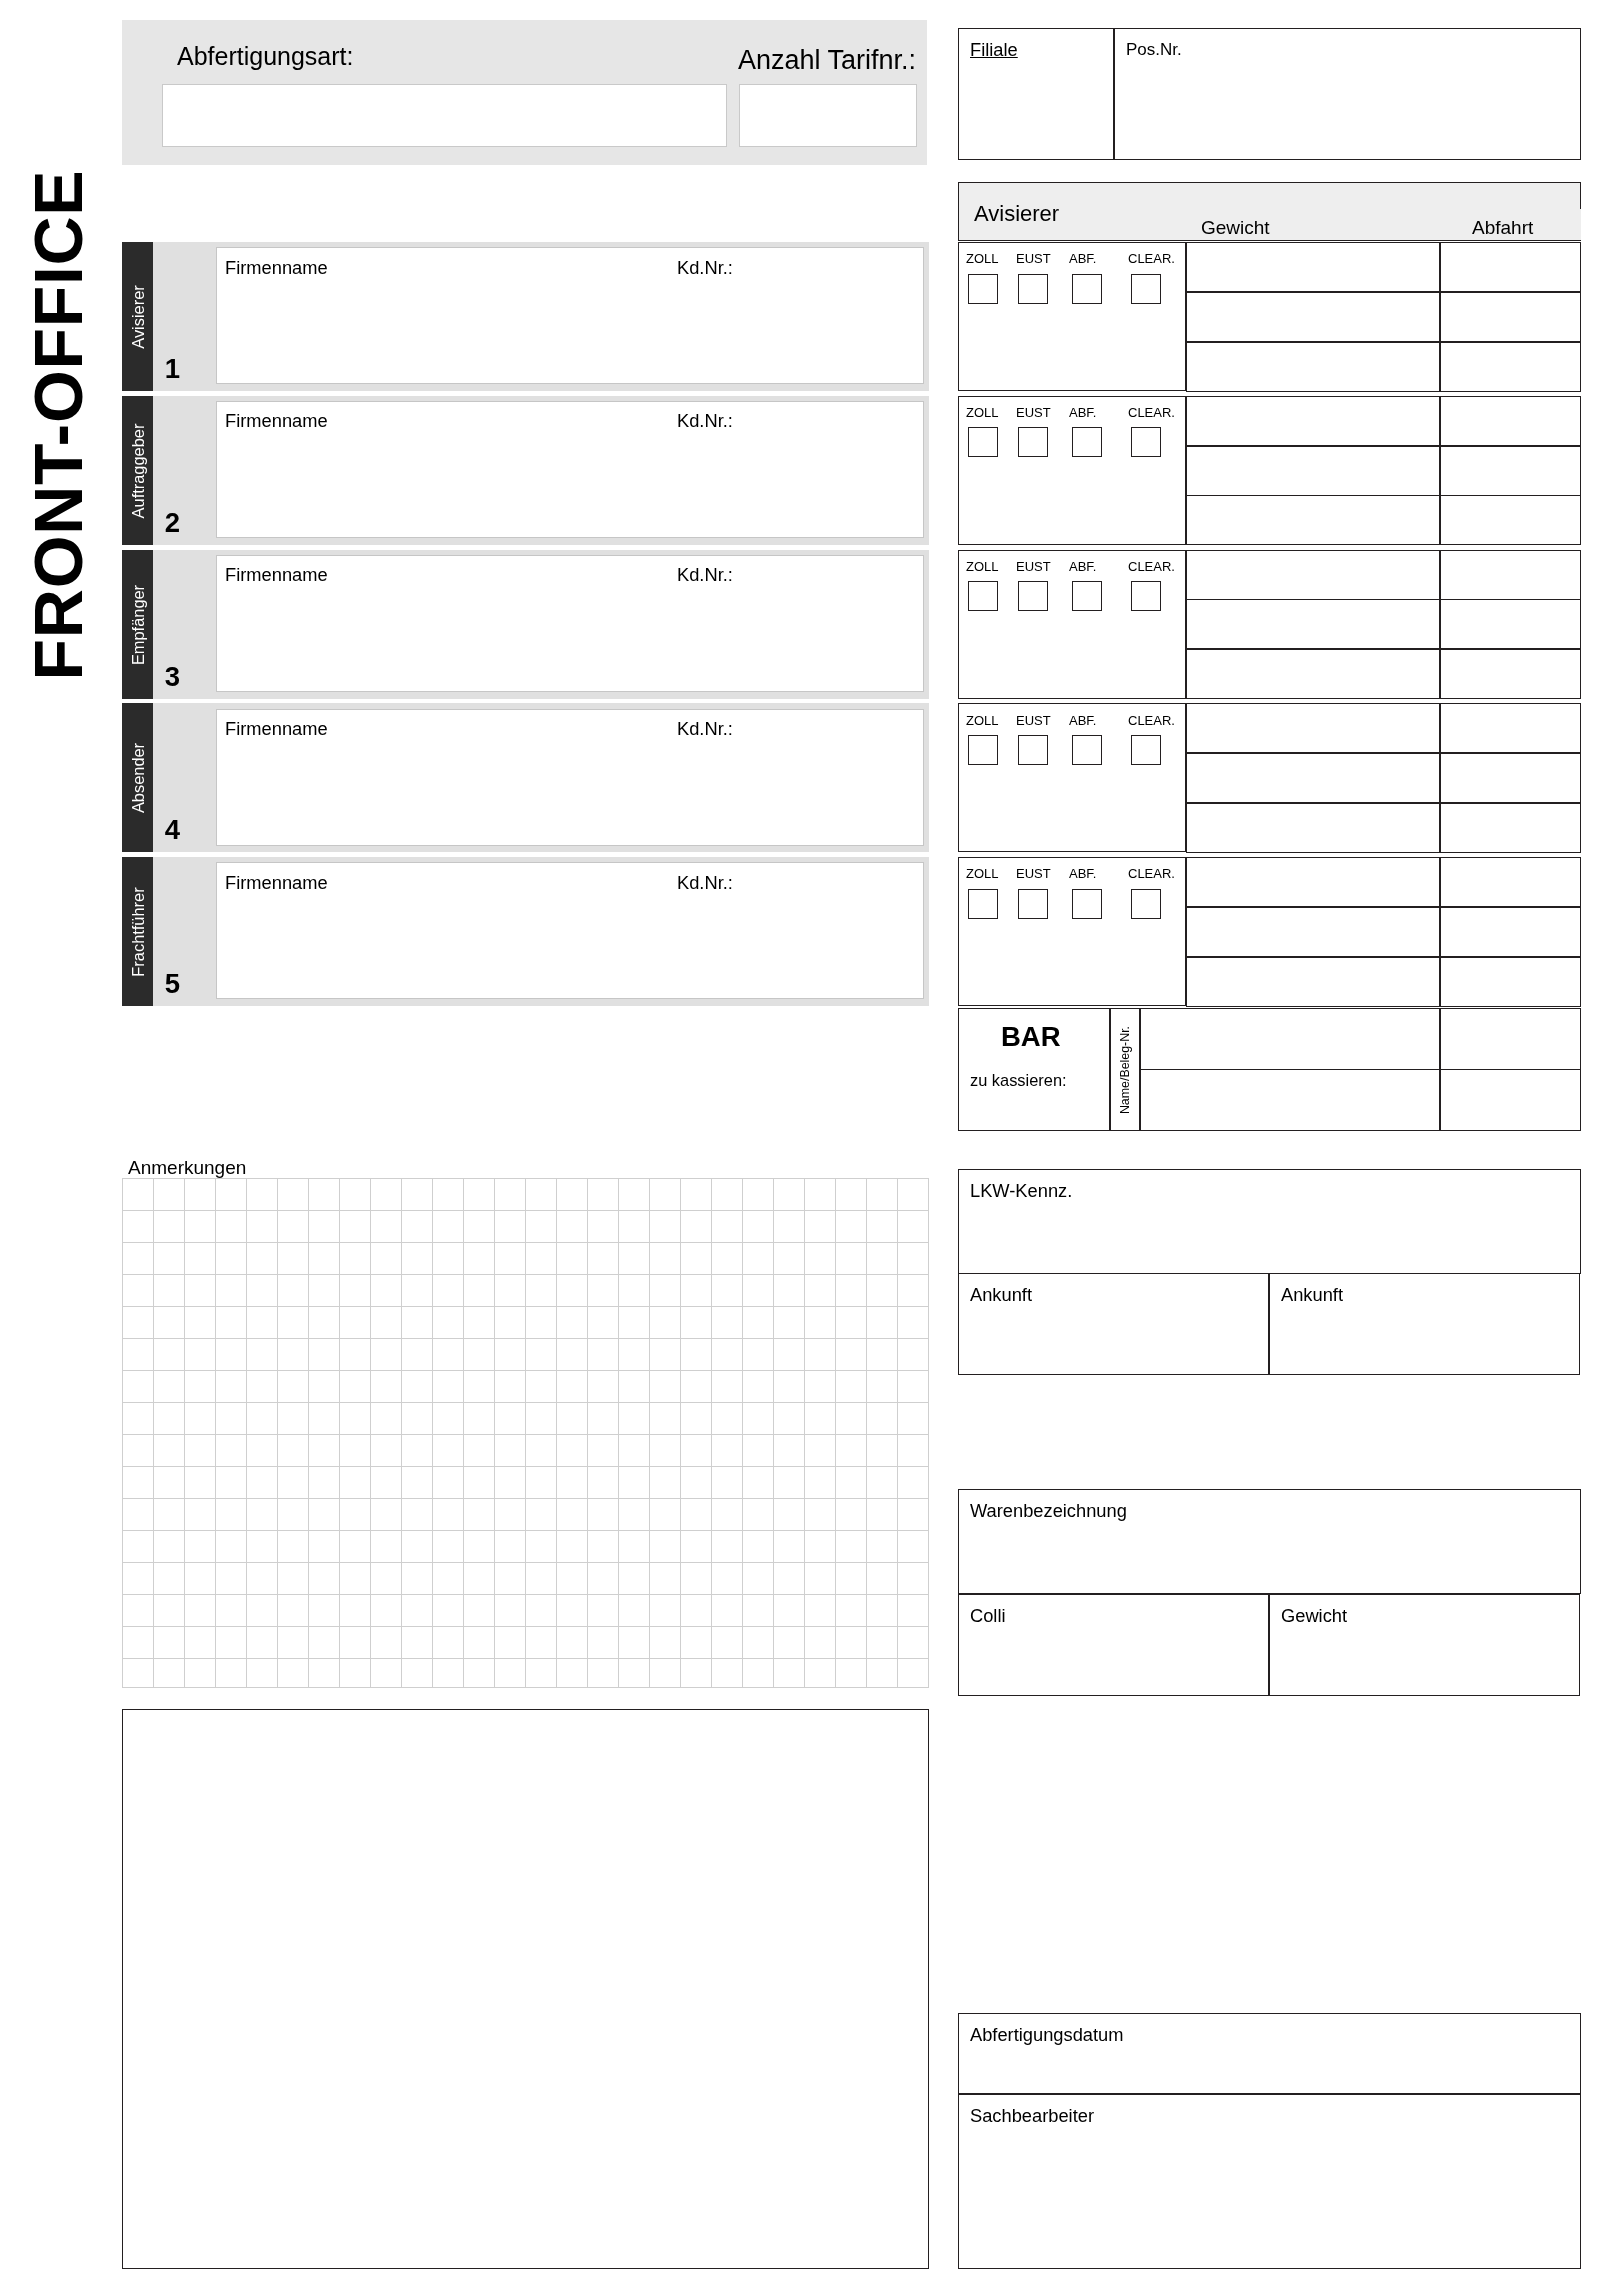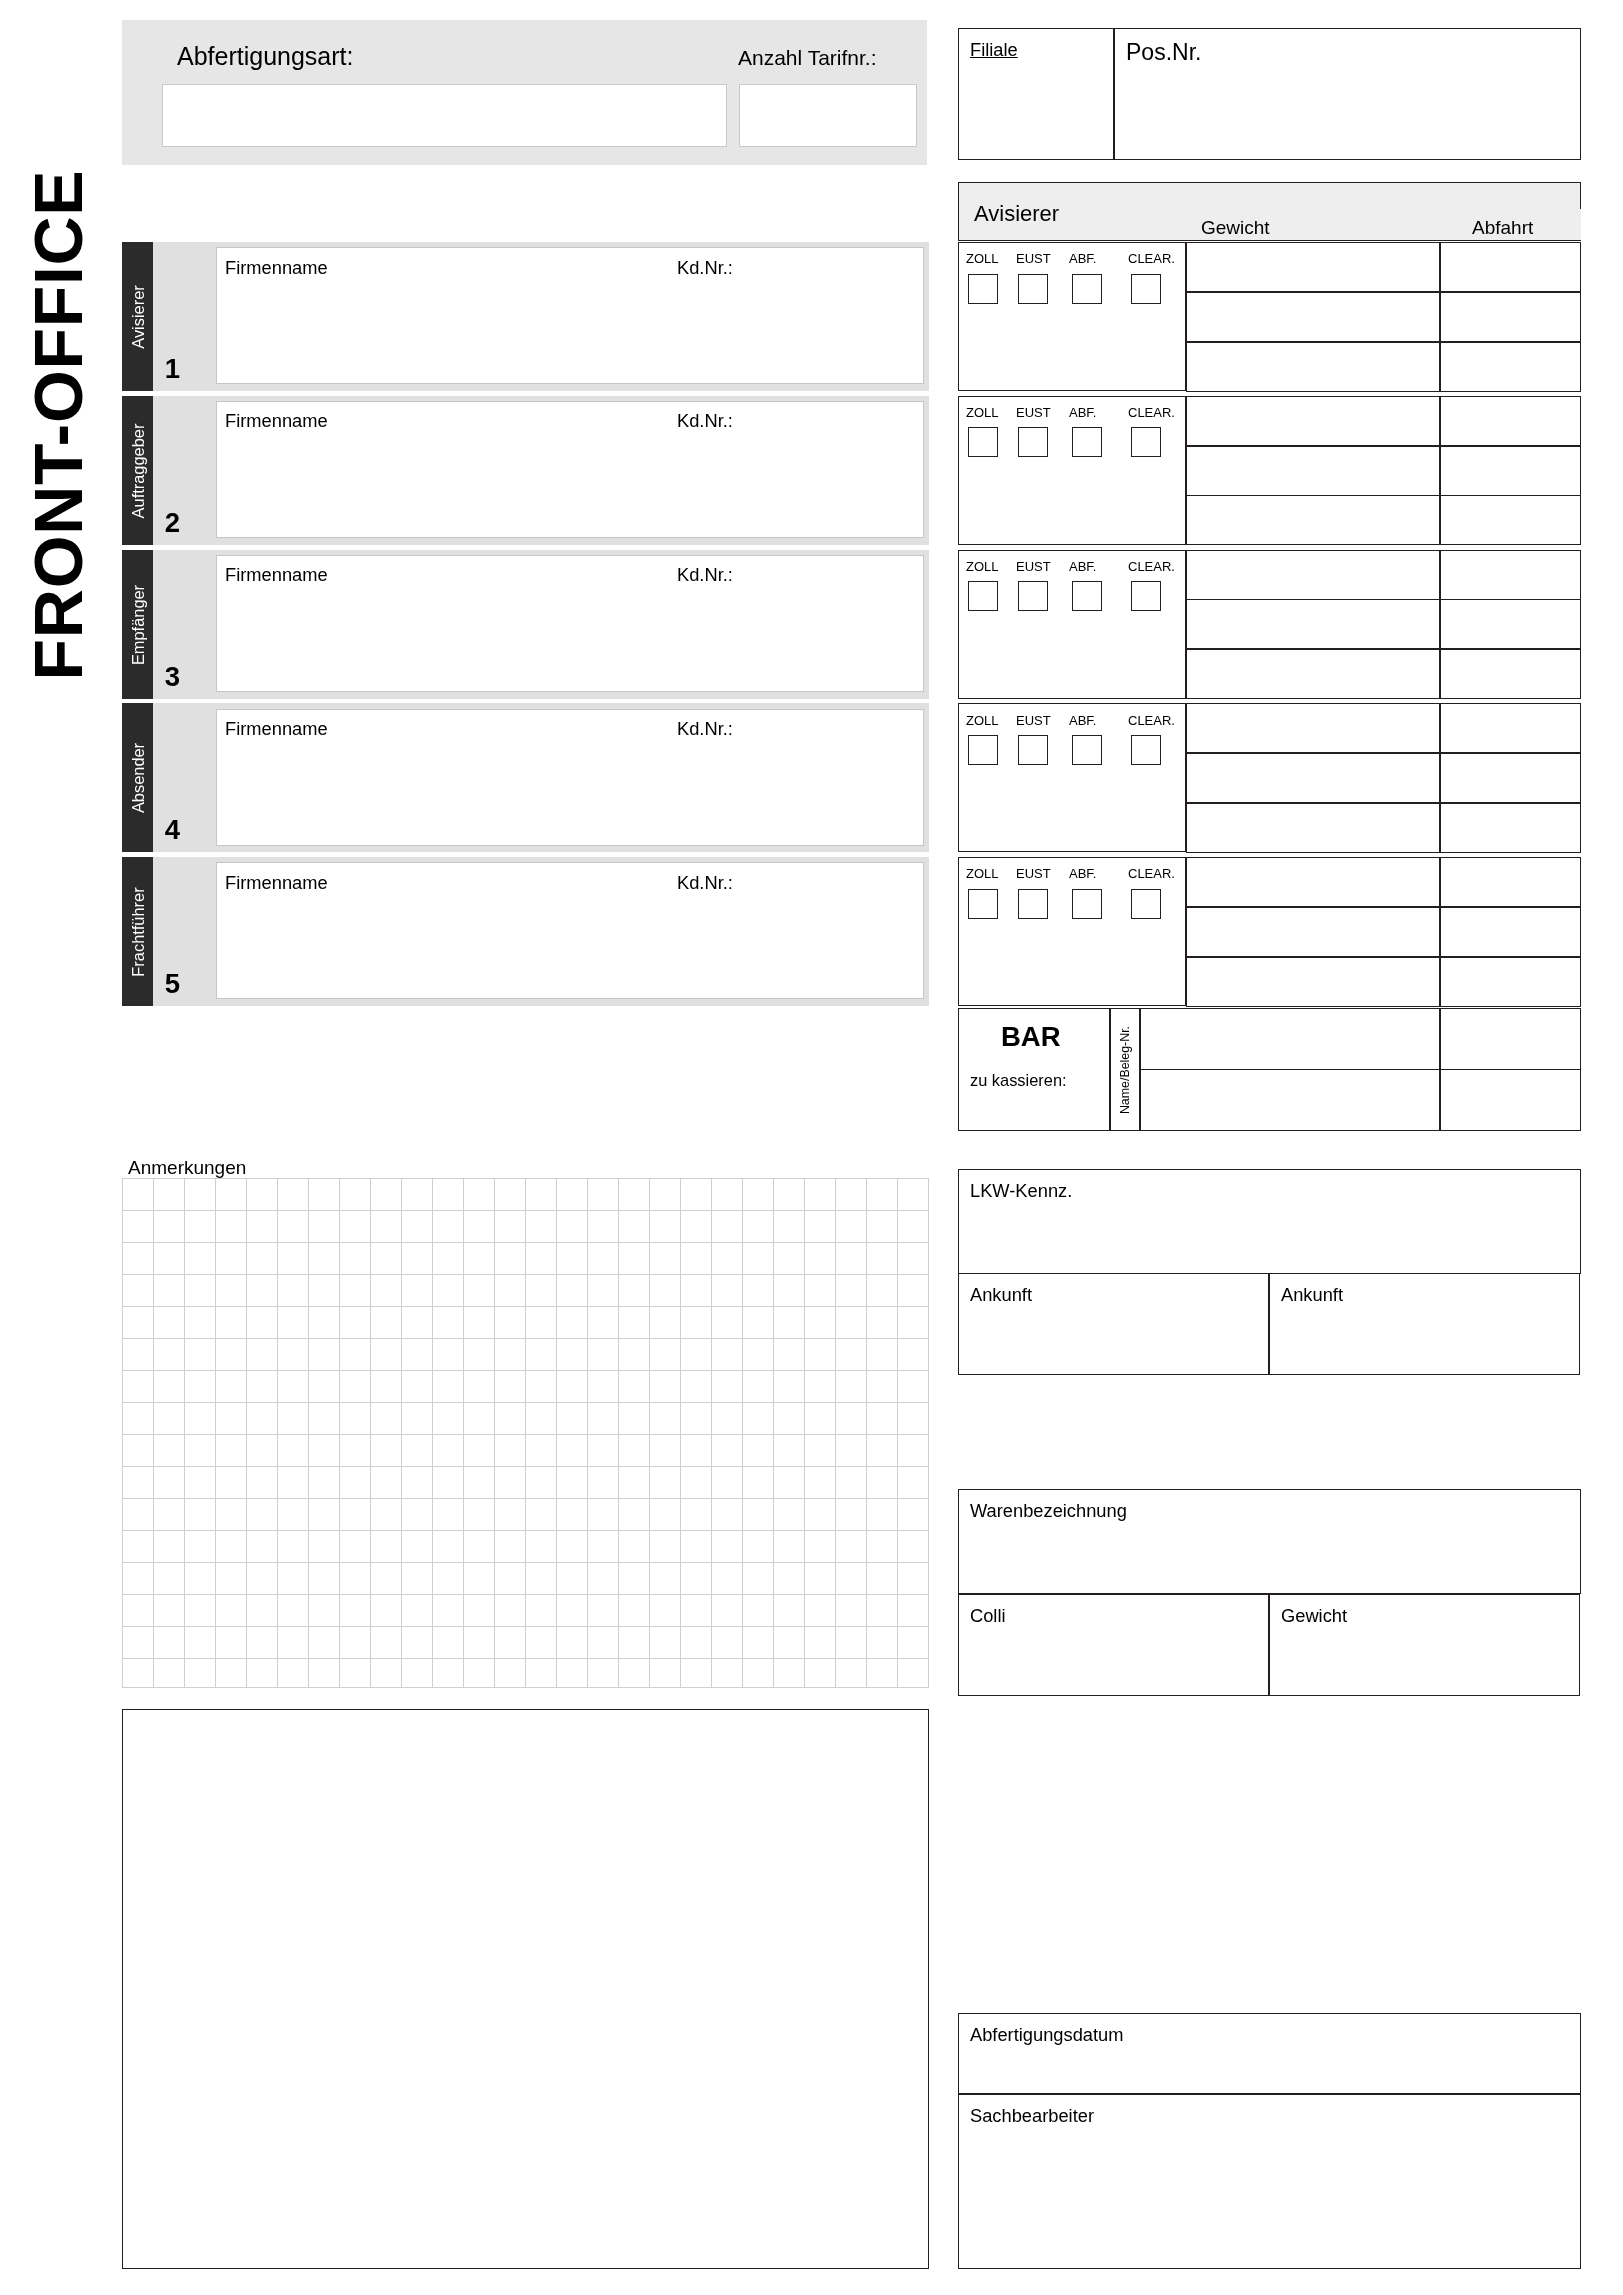--- a/index.html
+++ b/index.html
@@ -59,41 +59,41 @@
     left: 122px; top: 19.6px; width: 805px; height: 145px;
     background: #e6e6e6;
     border: none;
   }
   #abfert-label {
     left: 177px; top: 44px;
     font-size: 25px;
   }
   #anzahl-label {
     left: 738px; top: 47px;
-    font-size: 21px;
+    font-size: 27px;
   }
   #abfert-field {
     left: 162px; top: 84px; width: 565px; height: 63px;
     background: #ffffff;
     border: 0.7px solid #c9c9c9;
   }
   #anzahl-field {
     left: 739px; top: 84px; width: 178px; height: 63px;
     background: #ffffff;
     border: 0.7px solid #c9c9c9;
   }
 
   #filiale-box {
     left: 958px; top: 27.5px; width: 156px; height: 132px;
   }
   #filiale-label { left: 970px; top: 41px; font-size: 18.3px; text-decoration: underline; }
   #posnr-box {
     left: 1114px; top: 27.5px; width: 467px; height: 132px;
   }
-  #posnr-label { left: 1126px; top: 41px; font-size: 23px; }
+  #posnr-label { left: 1126px; top: 41px; font-size: 17px; }
 
   
   #abrechnung-head {
     left: 958px; top: 182px; width: 623px; height: 59px;
     background: #eeeeee;
     border: 1.3px solid #231f20;
   }
   #abrechnung-label { left: 974px; top: 203px; font-size: 22px; }
   #leistung-head {
     left: 1186px; top: 209px; width: 254px; height: 31px;

